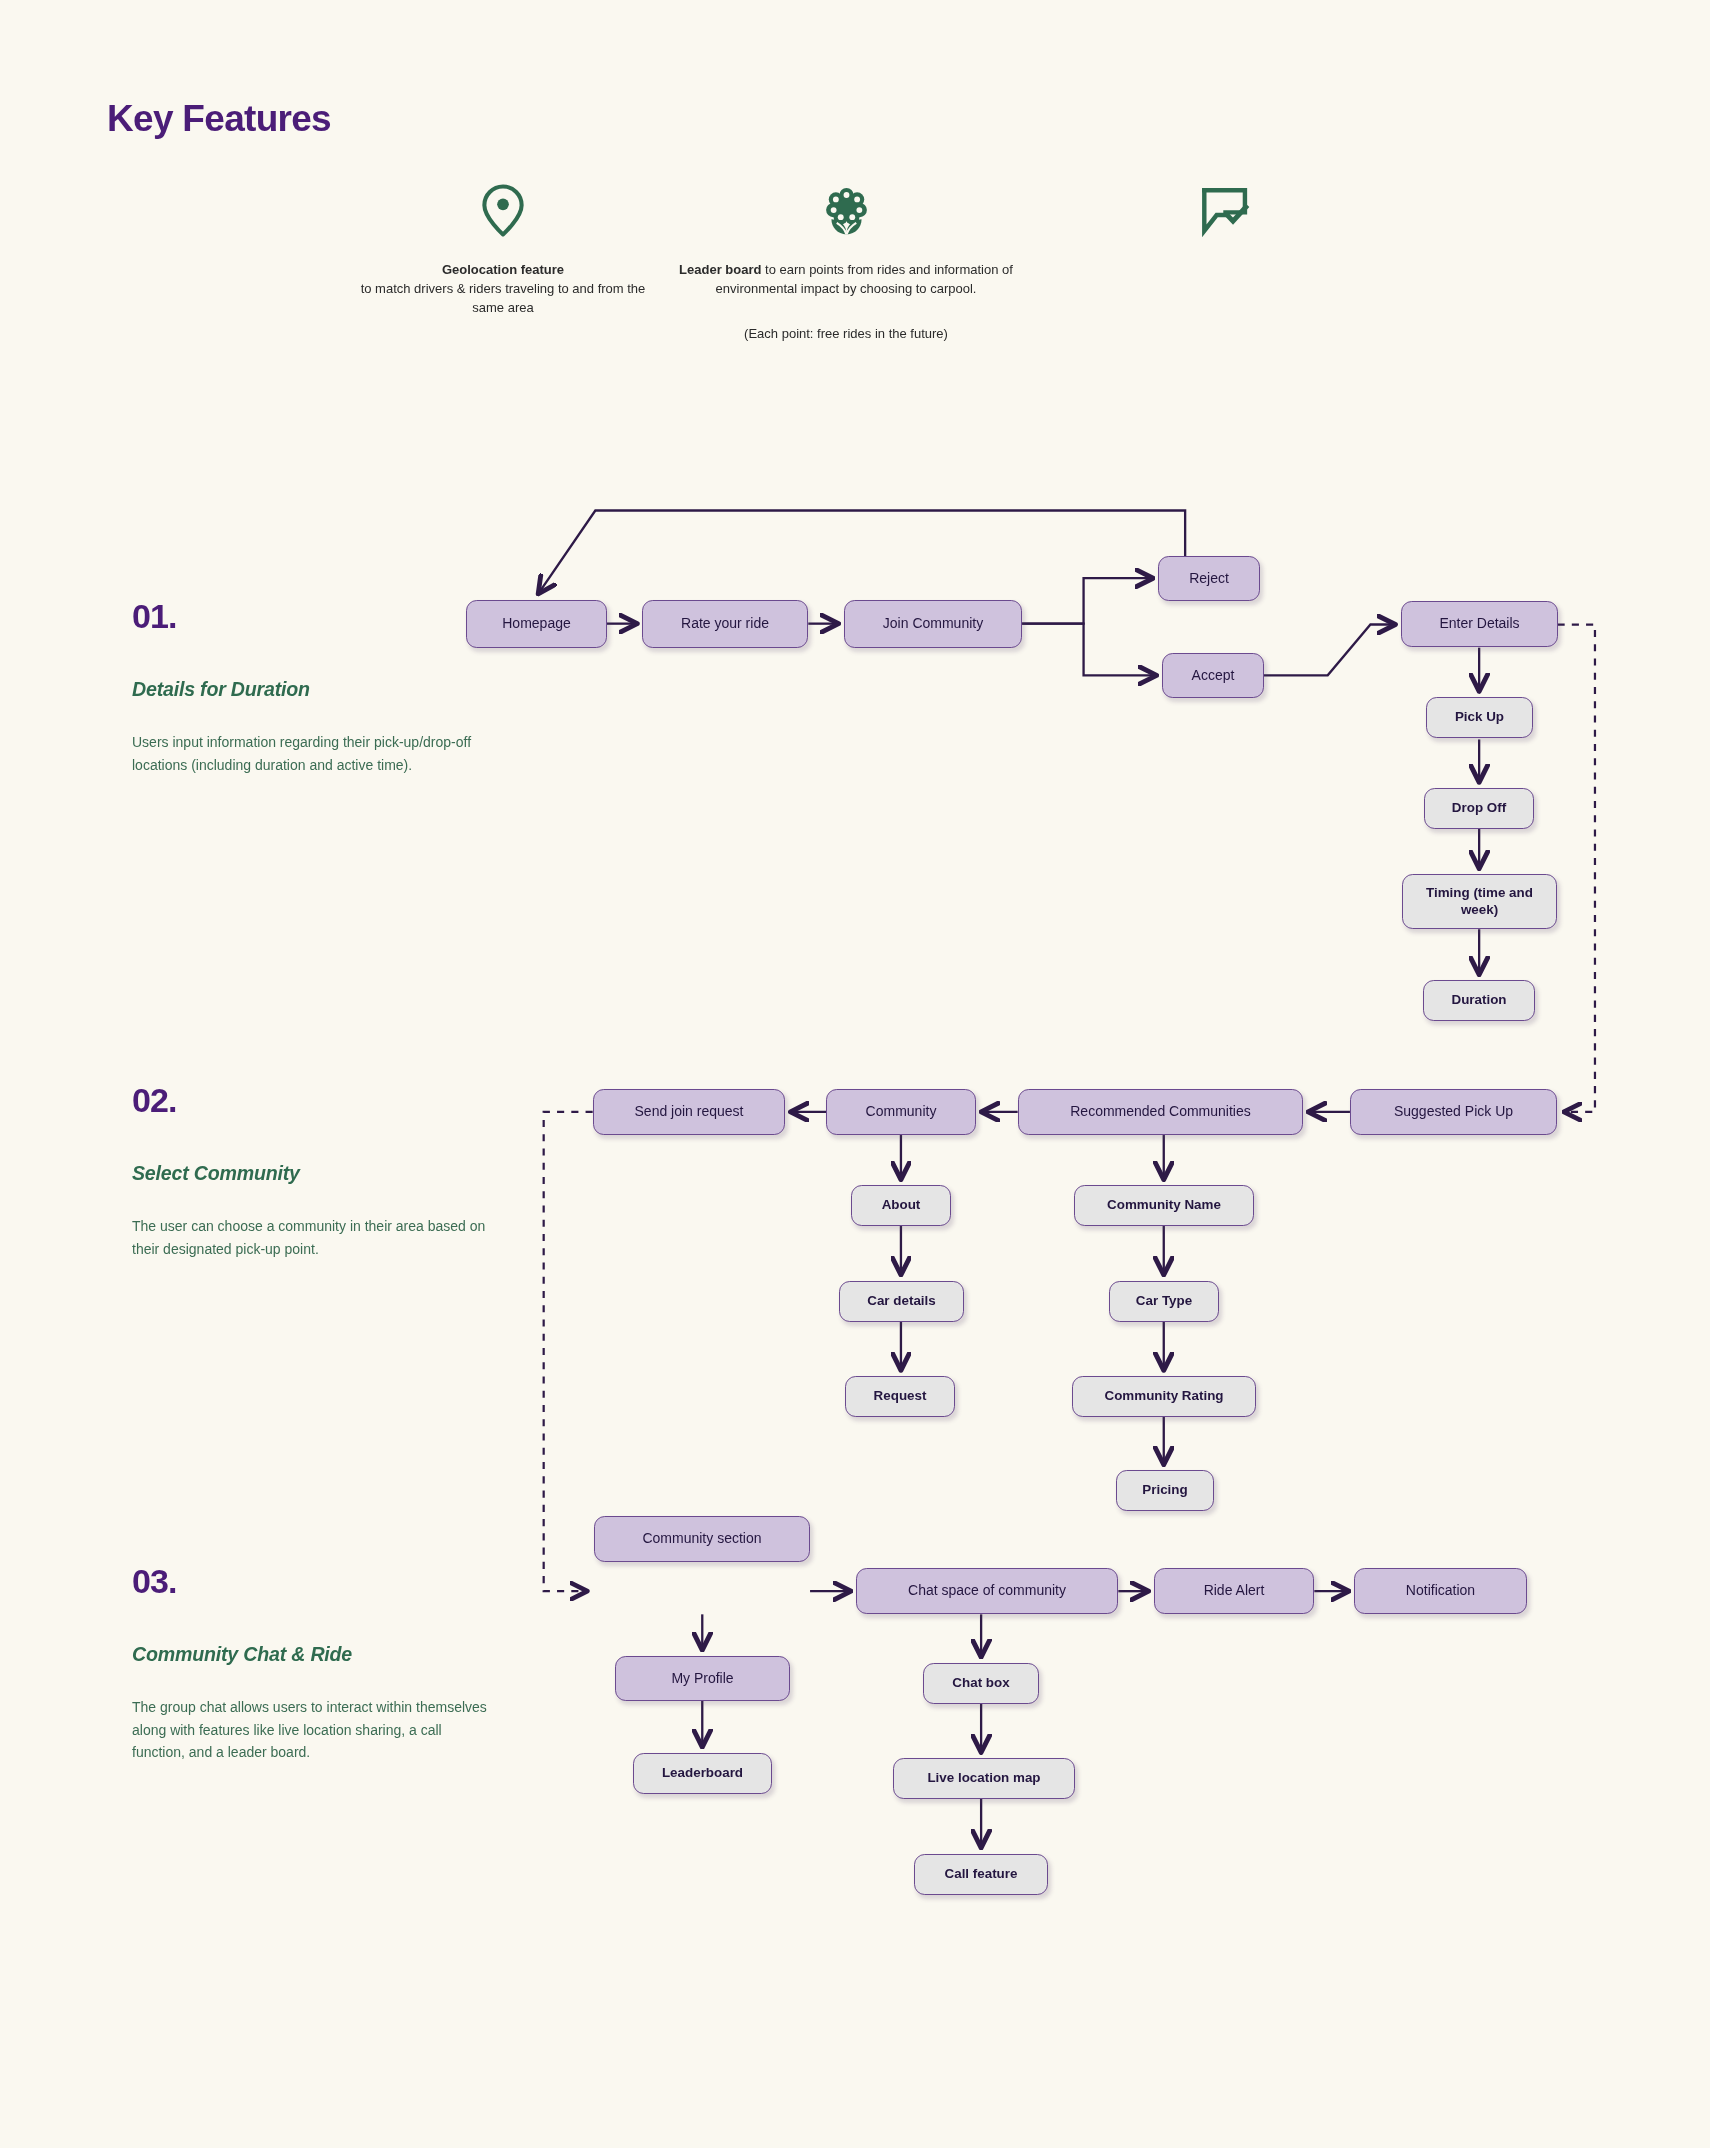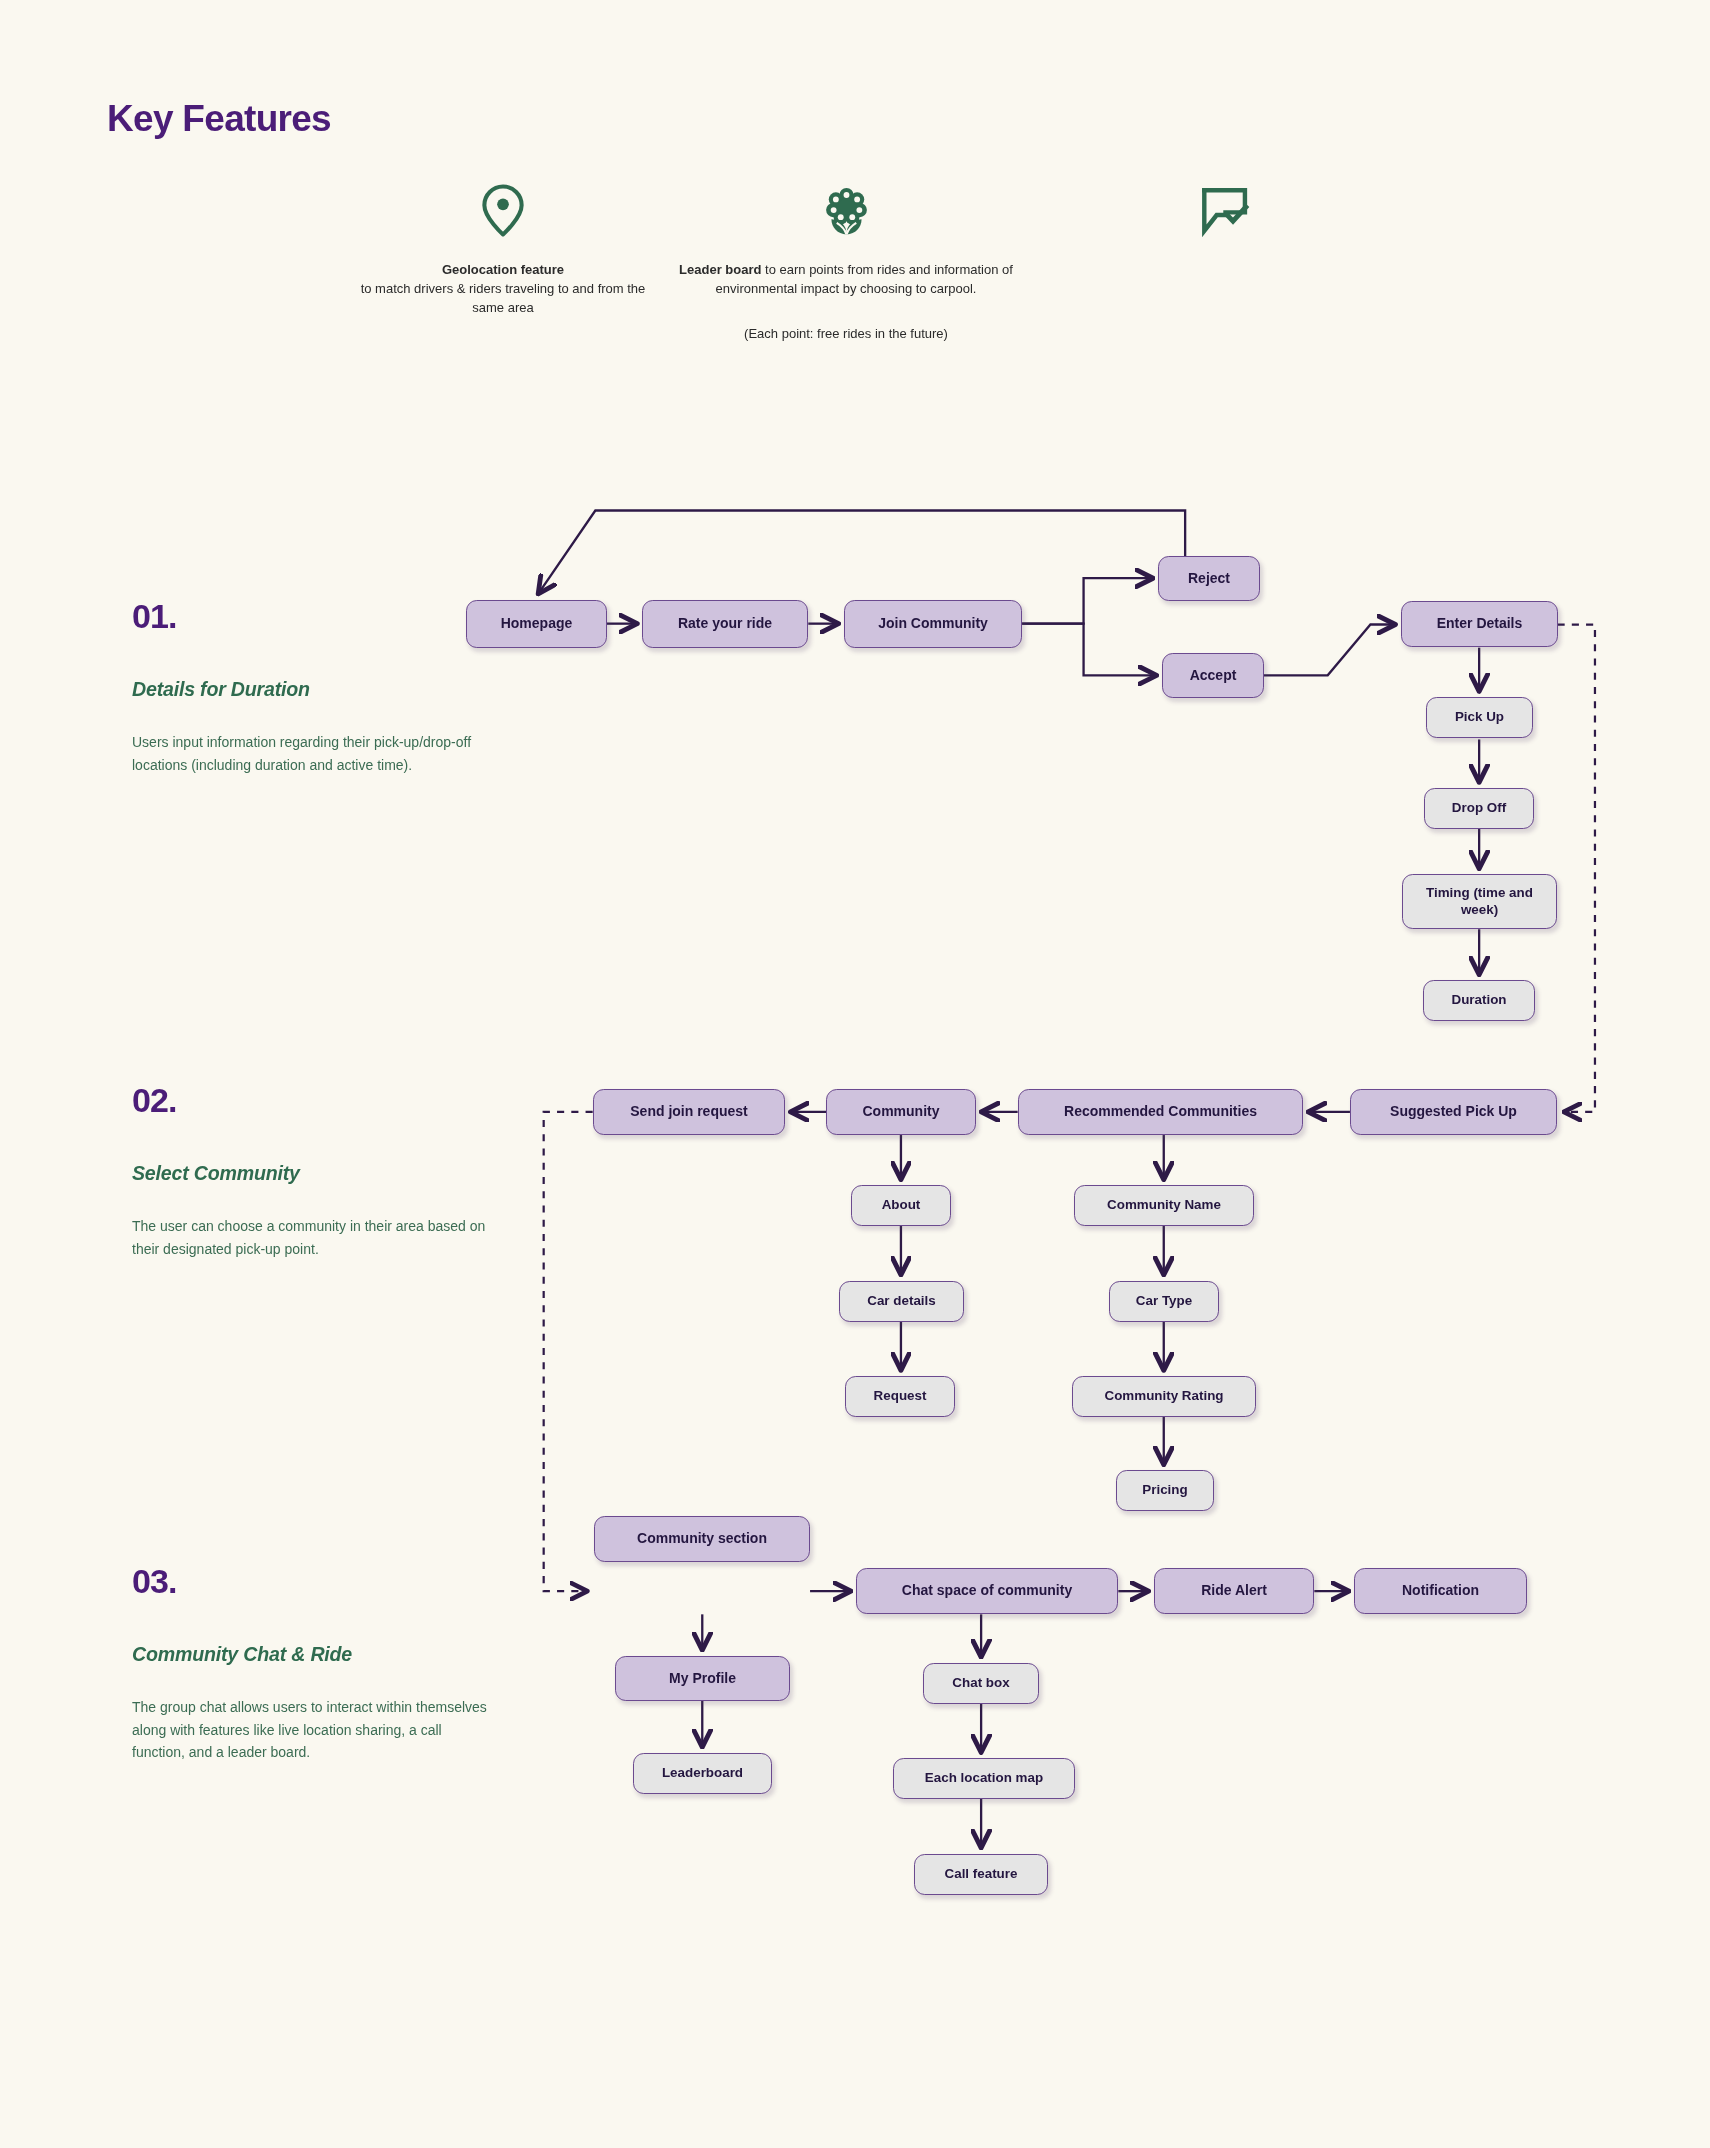--- a/index.html
+++ b/index.html
@@ -41,21 +41,21 @@
 
   
   .node{
     position:absolute;
     box-sizing:border-box;
     display:flex;align-items:center;justify-content:center;
     text-align:center;
     border:1.4px solid #6b4a8f;
     border-radius:10.7px;
     color:#241640;
-    font-size:14px;font-weight:bold;
+    font-size:14px;font-weight:normal;
     box-shadow:2.7px 3.6px 4.5px rgba(90,70,110,.20);
     line-height:1.22;
     padding:0 5.3px;
   }
   .node.primary{background:#cfc2dd;}
   .node.light{background:#e5e5e5;font-weight:bold;}
   .node.light{font-size:13.4px;}
 
   svg.wires{position:absolute;left:0;top:0;width:1711px;height:2148px;pointer-events:none;}
 </style>
@@ -222,18 +222,18 @@
       <div class="node light" style="left: 1109px; top: 1281px; width: 110px; height: 41px;">Car Type</div>
       <div class="node light" style="left: 1072px; top: 1376px; width: 184px; height: 41px;">Community Rating</div>
       <div class="node light" style="left: 1116px; top: 1470px; width: 98px; height: 41px;">Pricing</div>
       <div class="node primary" style="left: 594px; top: 1516px; width: 216px; height: 46px;">Community section</div>
       <div class="node primary" style="left: 856px; top: 1568px; width: 262px; height: 46px;">Chat space of community</div>
       <div class="node primary" style="left: 1154px; top: 1568px; width: 160px; height: 46px;">Ride Alert</div>
       <div class="node primary" style="left: 1354px; top: 1568px; width: 173px; height: 46px;">Notification</div>
       <div class="node primary" style="left: 615px; top: 1656px; width: 175px; height: 45px;">My Profile</div>
       <div class="node light" style="left: 633px; top: 1753px; width: 139px; height: 41px;">Leaderboard</div>
       <div class="node light" style="left: 923px; top: 1663px; width: 116px; height: 41px;">Chat box</div>
-      <div class="node light" style="left: 893px; top: 1758px; width: 182px; height: 41px;">Each location map</div>
+      <div class="node light" style="left: 893px; top: 1758px; width: 182px; height: 41px;">Live location map</div>
       <div class="node light" style="left: 914px; top: 1854px; width: 134px; height: 41px;">Call feature</div>
     </div>
 
 </div>
 
 
 </body></html>

